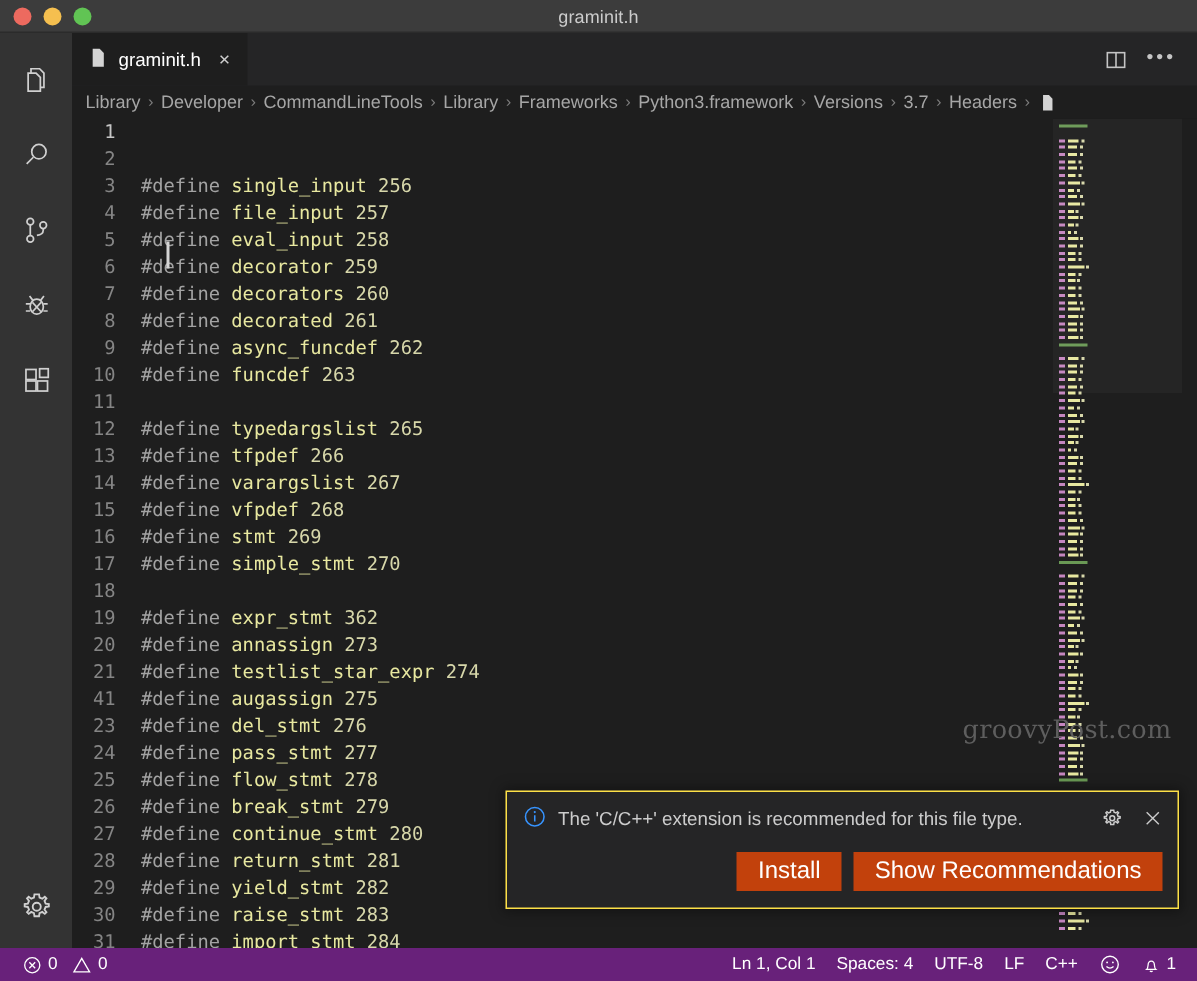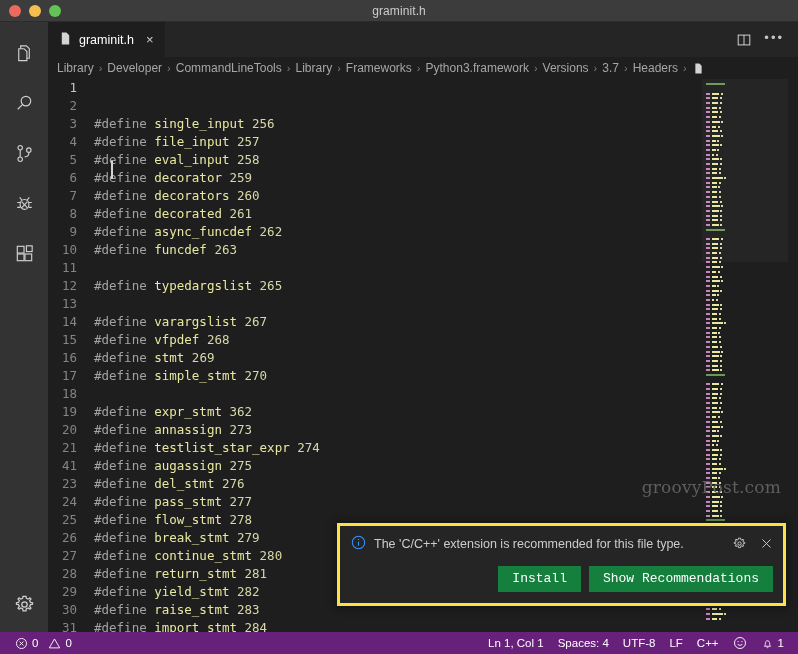--- a/index.html
+++ b/index.html
@@ -148,36 +148,36 @@
     font-family: "DejaVu Serif", "Liberation Serif", serif;
     font-size: 17px; color: #5e5e5e; letter-spacing: .2px;
     user-select: none;
   }
 
   
   .toast {
     position: absolute; right: 12px; bottom: 26px;
     width: 449px;
     background: #252526;
-    border: 3px solid #fde047;
+    border: 1px solid #fde047;
     box-shadow: 0 0 8px 2px rgba(0,0,0,0.36);
     padding: 9px 10px 11px 11px;
     font-size: 12.5px; color: #cccccc;
   }
   .toast-top { display: flex; align-items: flex-start; gap: 8px; }
   .toast-msg { flex: 1 1 auto; line-height: 17px; padding-top: 1px; }
   .toast-icons { display: flex; align-items: center; gap: 13px; padding-top: 1px; }
   .toast-ic { color: #cccccc; display: flex; align-items: center; }
   .toast-buttons { display: flex; justify-content: flex-end; gap: 8px; margin-top: 13px; }
   .btn {
-    background: #15803d; color: #ffffff;
-    font-size: 13px;
+    background: #c2410c; color: #ffffff;
+    font-size: 16px;
     padding: 5px 14px 6px 14px;
     border: none; line-height: 15px;
-    font-family: Liberation Mono, monospace;
+    font-family: Liberation Sans, sans-serif;
   }
 
   
   .statusbar {
     height: 22px; flex: 0 0 22px;
     background: #68217a;
     display: flex; align-items: center;
     color: #ffffff; font-size: 11.5px;
     padding: 0 7px 0 0;
   }
@@ -327,21 +327,21 @@
               <div class="code-line"><span class="ln">3</span><span class="code"><span class="kw-define">#define </span><span class="ident">single_input </span><span class="num">256</span></span></div>
               <div class="code-line"><span class="ln">4</span><span class="code"><span class="kw-define">#define </span><span class="ident">file_input </span><span class="num">257</span></span></div>
               <div class="code-line"><span class="ln">5</span><span class="code"><span class="kw-define">#define </span><span class="ident">eval_input </span><span class="num">258</span></span></div>
               <div class="code-line"><span class="ln">6</span><span class="code"><span class="kw-define">#define </span><span class="ident">decorator </span><span class="num">259</span></span></div>
               <div class="code-line"><span class="ln">7</span><span class="code"><span class="kw-define">#define </span><span class="ident">decorators </span><span class="num">260</span></span></div>
               <div class="code-line"><span class="ln">8</span><span class="code"><span class="kw-define">#define </span><span class="ident">decorated </span><span class="num">261</span></span></div>
               <div class="code-line"><span class="ln">9</span><span class="code"><span class="kw-define">#define </span><span class="ident">async_funcdef </span><span class="num">262</span></span></div>
               <div class="code-line"><span class="ln">10</span><span class="code"><span class="kw-define">#define </span><span class="ident">funcdef </span><span class="num">263</span></span></div>
               <div class="code-line"><span class="ln">11</span></div>
               <div class="code-line"><span class="ln">12</span><span class="code"><span class="kw-define">#define </span><span class="ident">typedargslist </span><span class="num">265</span></span></div>
-              <div class="code-line"><span class="ln">13</span></div>
+              <div class="code-line"><span class="ln">13</span><span class="code"><span class="kw-define">#define </span><span class="ident">tfpdef </span><span class="num">266</span></span></div>
               <div class="code-line"><span class="ln">14</span><span class="code"><span class="kw-define">#define </span><span class="ident">varargslist </span><span class="num">267</span></span></div>
               <div class="code-line"><span class="ln">15</span><span class="code"><span class="kw-define">#define </span><span class="ident">vfpdef </span><span class="num">268</span></span></div>
               <div class="code-line"><span class="ln">16</span><span class="code"><span class="kw-define">#define </span><span class="ident">stmt </span><span class="num">269</span></span></div>
               <div class="code-line"><span class="ln">17</span><span class="code"><span class="kw-define">#define </span><span class="ident">simple_stmt </span><span class="num">270</span></span></div>
               <div class="code-line"><span class="ln">18</span></div>
               <div class="code-line"><span class="ln">19</span><span class="code"><span class="kw-define">#define </span><span class="ident">expr_stmt </span><span class="num">362</span></span></div>
               <div class="code-line"><span class="ln">20</span><span class="code"><span class="kw-define">#define </span><span class="ident">annassign </span><span class="num">273</span></span></div>
               <div class="code-line"><span class="ln">21</span><span class="code"><span class="kw-define">#define </span><span class="ident">testlist_star_expr </span><span class="num">274</span></span></div>
               <div class="code-line"><span class="ln">41</span><span class="code"><span class="kw-define">#define </span><span class="ident">augassign </span><span class="num">275</span></span></div>
               <div class="code-line"><span class="ln">23</span><span class="code"><span class="kw-define">#define </span><span class="ident">del_stmt </span><span class="num">276</span></span></div>

